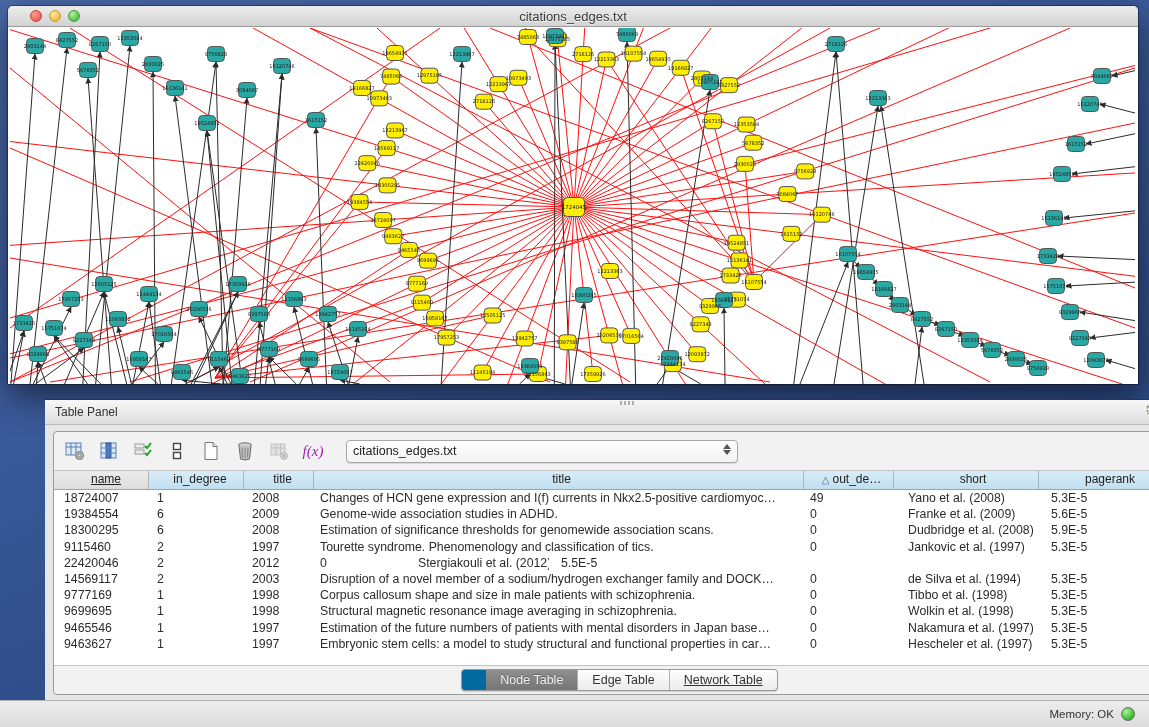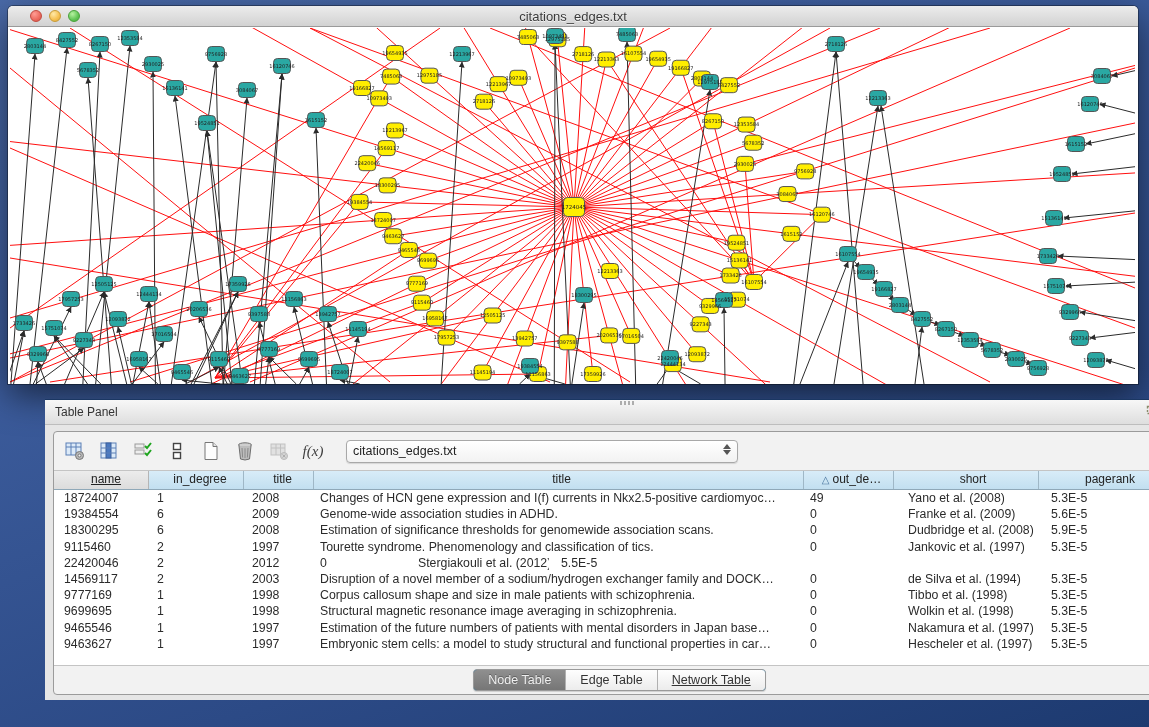--- a/index.html
+++ b/index.html
@@ -53,21 +53,21 @@
   .panel-grip { position:absolute; left:50%; top:1px; width:14px; height:4px;
     background:repeating-linear-gradient(90deg,#adadad 0 2px, transparent 2px 4px); }
 
   .panel-body {
     flex:1; margin:6px 8px 5px 8px; border:1px solid #9b9b9b; border-radius:4px;
     background:#f2f2f2; display:flex; flex-direction:column; overflow:hidden;
   }
   .toolbar { flex:0 0 38px; display:flex; align-items:center; padding:0 6px; gap:4px; }
   .tbtn { width:30px; height:28px; border:none; background:transparent; display:flex; align-items:center; justify-content:center; }
   .tbtn svg { display:block; }
-  .tbtn.fx { font-family:"Liberation Serif", serif; font-style:italic; font-size:15px; color:#404040; }
+  .tbtn.fx { font-family:"Liberation Serif", serif; font-style:italic; font-size:15px; color:#a21caf; }
   .tbtn.disabled { opacity:.55; }
   .combo {
     margin-left:14px; width:392px; height:23px; background:linear-gradient(#fff,#f2f2f2);
     border:1px solid #a8a8a8; border-radius:4px; box-shadow:0 1px 1px rgba(0,0,0,.12);
     display:flex; align-items:center; padding:0 6px; position:relative;
   }
   .combo .combo-text { font-size:12.5px; color:#222; }
   .combo .updown { position:absolute; right:6px; top:3px; display:flex; flex-direction:column; gap:1px; }
   .combo .updown i { display:block; width:0; height:0; border-left:4px solid transparent; border-right:4px solid transparent; }
   .combo .updown i.up   { border-bottom:5px solid #555; }
@@ -93,21 +93,21 @@
   .c4 { width:90px;  padding-left:6px; }
   .c5 { width:145px; padding-left:14px; }
   .c6 { flex:1;      padding-left:12px; }
 
   .vscroll { flex:0 0 15px; background:#fafafa; border-left:1px solid #d0d0d0; position:relative; }
   .vthumb { position:absolute; left:2px; top:4px; width:10px; height:58px; border-radius:6px;
     background:linear-gradient(90deg,#c9c9c9,#a8a8a8); border:1px solid #9b9b9b; }
 
   .tabsbar { flex:0 0 28px; display:flex; align-items:center; justify-content:center; }
   .segmented { display:flex; border:1px solid #9a9a9a; border-radius:4px; overflow:hidden;
-    background:#0369a1; box-shadow:0 1px 1px rgba(0,0,0,.15); }
+    background:#0369a1; box-shadow:0 1px 1px rgba(0,0,0,.15);padding-left:24px; }
   .seg { height:20px; line-height:20px; padding:0 14px; font-size:12.5px; color:#333;
     border-right:1px solid #b0b0b0; background:linear-gradient(#fefefe,#ececec); }
   .seg:last-child { border-right:none;text-decoration:underline; }
   .seg.active { background:linear-gradient(#8f8f8f,#767676); color:#efefef; text-shadow:0 -1px 0 rgba(0,0,0,.3); }
 
   
   .statusbar {
     position:absolute; left:0; bottom:0; width:1149px; height:27px;
     background:linear-gradient(#ededed,#dcdcdc); border-top:1px solid #b3b3b3;
     display:flex; align-items:center; justify-content:flex-end; padding-right:14px; gap:7px;
@@ -772,13 +772,17 @@
       <div class="tabsbar">
         <div class="segmented" id="tabs">
             <div class="seg active">Node Table</div>
             <div class="seg">Edge Table</div>
             <div class="seg">Network Table</div>
           </div>
       </div>
     </div>
   </div>
 
+  <div class="statusbar">
+    <span class="mem-label">Memory: OK</span>
+    <span class="mem-dot"></span>
+  </div>
 </div>
 
 </body></html>

